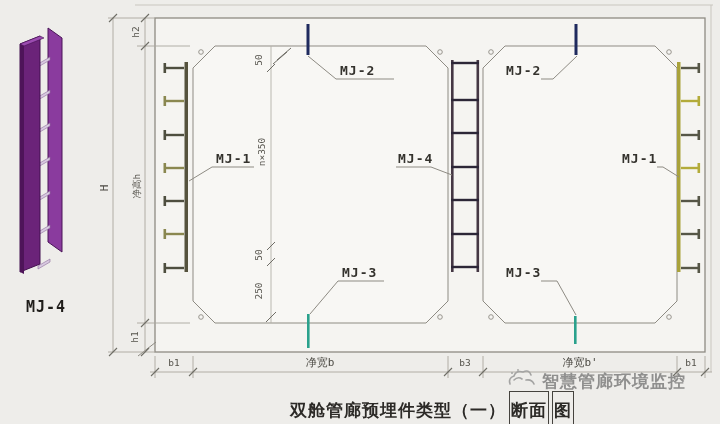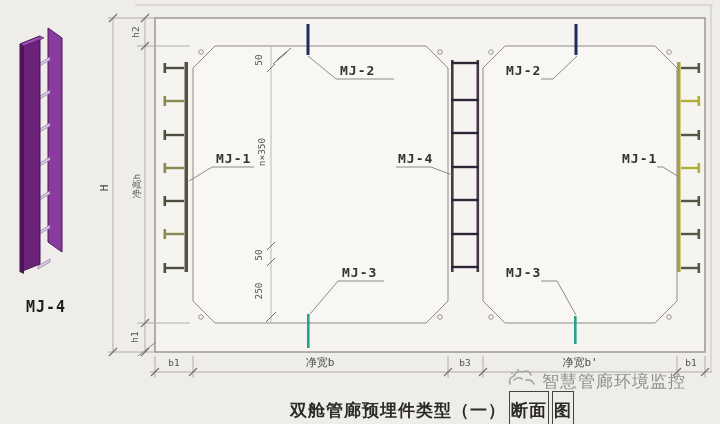--- a/index.html
+++ b/index.html
@@ -9,21 +9,21 @@
   .cad-label{font-size:13px;font-weight:bold;fill:#34322d;letter-spacing:1px;}
   .dim-text{font-size:11px;fill:#4a4842;}
   .dim-text-sm{font-size:9.5px;fill:#55534c;}
   .fig-label{position:absolute;left:14px;top:298px;width:64px;text-align:center;
              font-size:15px;font-weight:bold;color:#1f1d1a;letter-spacing:1px;}
   .title-bar{position:absolute;left:288px;top:391px;display:inline-block;
              border-bottom:2px solid #3b3936;padding:0 2px 2px 2px;
              font-size:17px;font-weight:bold;color:#2c2a27;letter-spacing:1px;white-space:nowrap;}
   .title-boxed{border:1.5px solid #45433e;padding:10px 1px;margin-left:3px;display:inline-block;line-height:1.05;}
   .watermark{position:absolute;left:506px;top:366px;display:flex;align-items:center;gap:4px;}
-  .watermark-text{font-size:17px;font-weight:normal;color:#8f8f8e;letter-spacing:1px;white-space:nowrap;}
+  .watermark-text{font-size:17px;font-weight:bold;color:#8f8f8e;letter-spacing:1px;white-space:nowrap;}
 </style>
 </head>
 <body>
 
 <div class="screen">
 
   <svg width="68" height="288" viewBox="0 0 68 288" style="position:absolute;left:10px;top:12px;">
 
     <polygon points="38,16 52,26 52,240 38,230" stroke="#4a1558" stroke-width="1" fill="#8a3b9e"></polygon>
 

